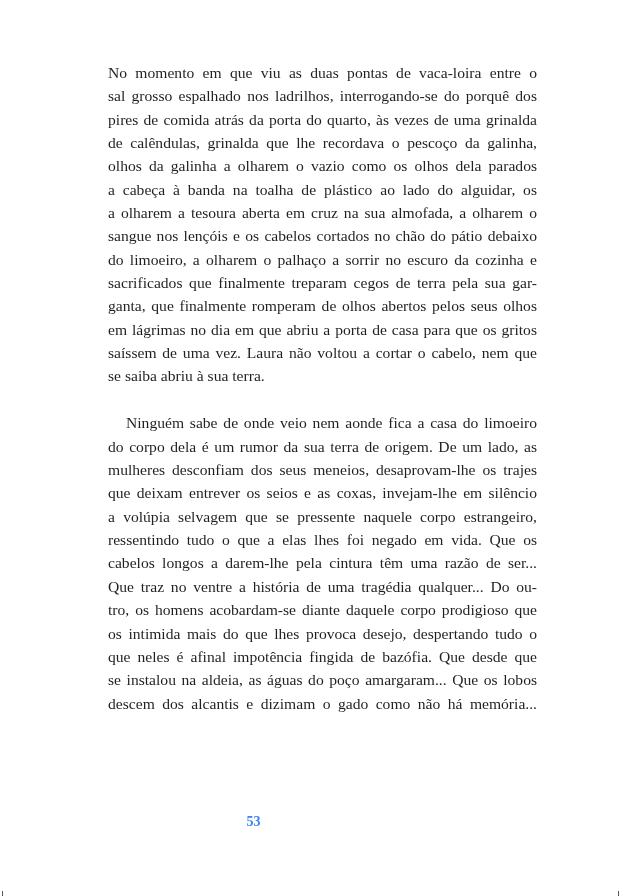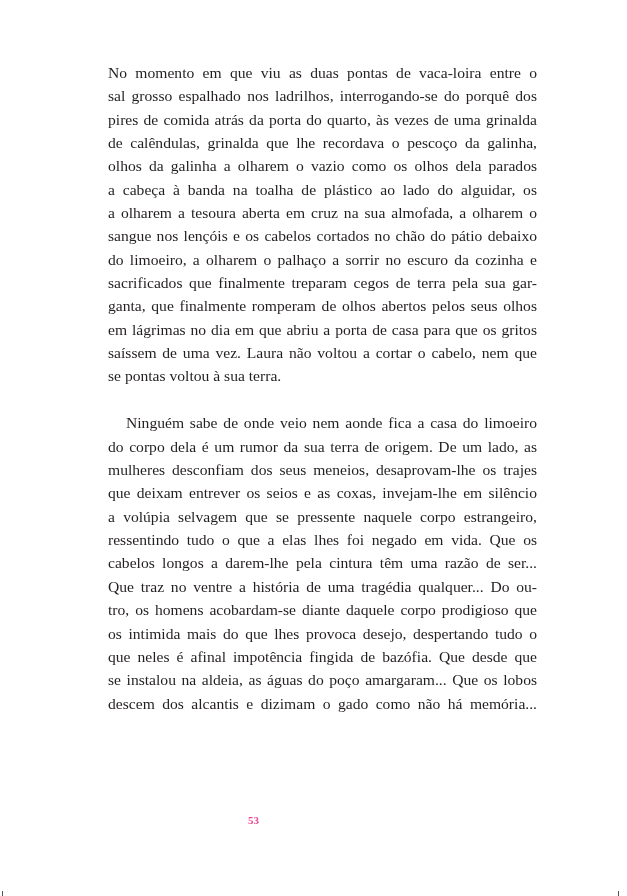--- a/index.html
+++ b/index.html
@@ -25,22 +25,22 @@
   .line.last { text-align-last: left; }
   .line.indent { padding-left: 18px; }
   .para-gap { height: 23.6px; }
   .page-number {
     position: absolute;
     left: 0; width: 507px;
     top: 814px;
     text-align: center;
     font-family: "Liberation Serif", "DejaVu Serif", serif;
     font-weight: bold;
-    font-size: 11px;
-    color: #ec4899;
+    font-size: 14px;
+    color: #3b82f6;
   }
   .crop-mark { position: absolute; width: 1px; height: 5px; background: #555; top: 891px; }
 </style>
 </head>
 <body>
 
 <div class="page">
   <div class="text-block">
     <div>
       <span class="line">No momento em que viu as duas pontas de vaca-loira entre o</span>
@@ -49,21 +49,21 @@
       <span class="line">de calêndulas, grinalda que lhe recordava o pescoço da galinha,</span>
       <span class="line">olhos da galinha a olharem o vazio como os olhos dela parados</span>
       <span class="line">a cabeça à banda na toalha de plástico ao lado do alguidar, os</span>
       <span class="line">a olharem a tesoura aberta em cruz na sua almofada, a olharem o</span>
       <span class="line">sangue nos lençóis e os cabelos cortados no chão do pátio debaixo</span>
       <span class="line">do limoeiro, a olharem o palhaço a sorrir no escuro da cozinha e</span>
       <span class="line">sacrificados que finalmente treparam cegos de terra pela sua gar-</span>
       <span class="line">ganta, que finalmente romperam de olhos abertos pelos seus olhos</span>
       <span class="line">em lágrimas no dia em que abriu a porta de casa para que os gritos</span>
       <span class="line">saíssem de uma vez. Laura não voltou a cortar o cabelo, nem que</span>
-      <span class="line last">se pontas voltou à sua terra.</span>
+      <span class="line last">se saiba abriu à sua terra.</span>
     </div>
     <div class="para-gap"></div>
     <div>
       <span class="line indent">Ninguém sabe de onde veio nem aonde fica a casa do limoeiro</span>
       <span class="line">do corpo dela é um rumor da sua terra de origem. De um lado, as</span>
       <span class="line">mulheres desconfiam dos seus meneios, desaprovam-lhe os trajes</span>
       <span class="line">que deixam entrever os seios e as coxas, invejam-lhe em silêncio</span>
       <span class="line">a volúpia selvagem que se pressente naquele corpo estrangeiro,</span>
       <span class="line">ressentindo tudo o que a elas lhes foi negado em vida. Que os</span>
       <span class="line">cabelos longos a darem-lhe pela cintura têm uma razão de ser...</span>

